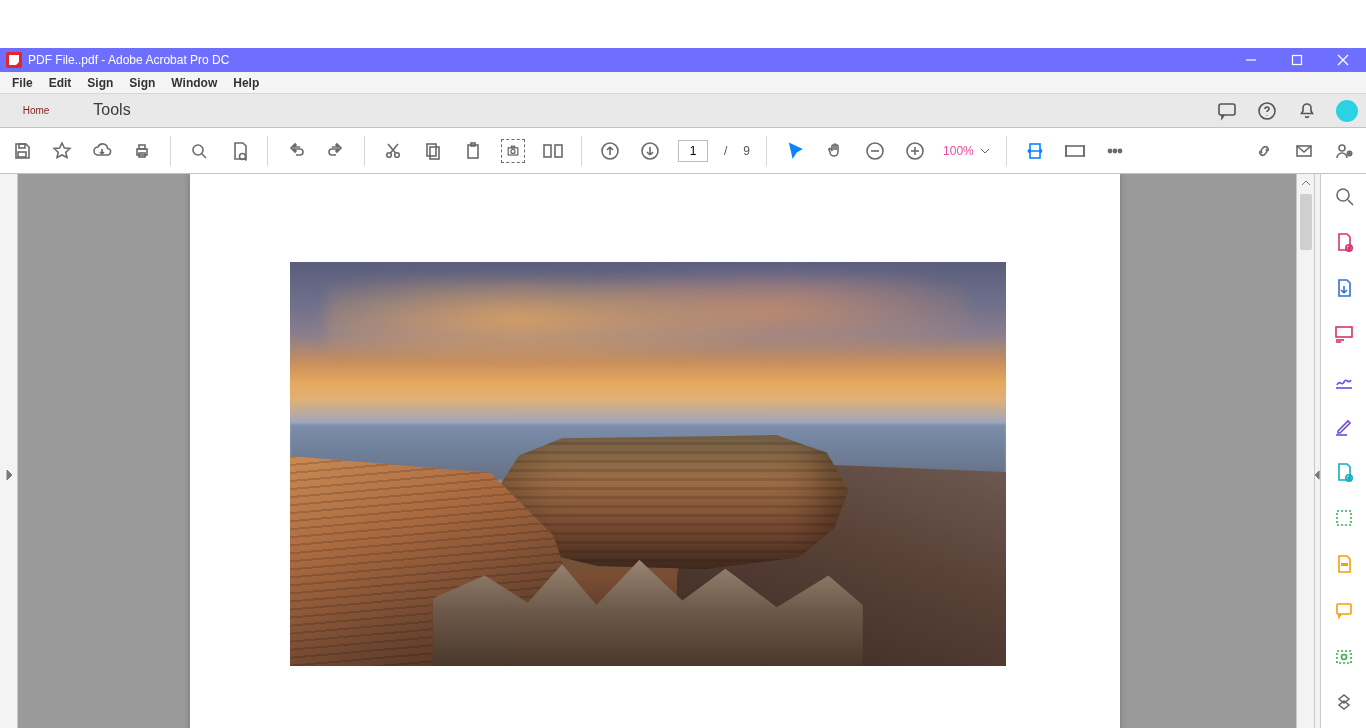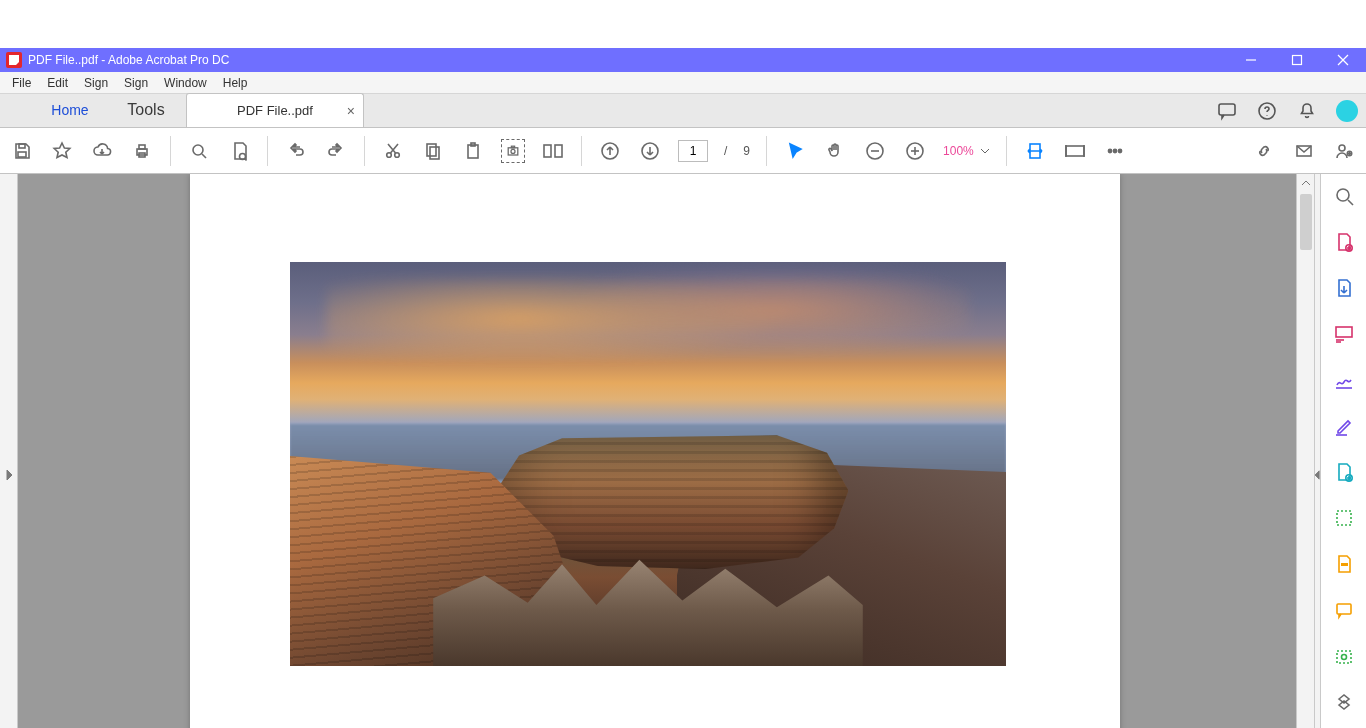--- a/index.html
+++ b/index.html
@@ -9,25 +9,25 @@
   .titlebar { height: 24px; background: #6f6fff; color: #fff; display: flex; align-items: center; font-size: 12px; margin-top: 48px; }
   .titlebar .app-icon { width: 16px; height: 16px; margin: 0 6px; background: #e3262d; border-radius: 2px; position: relative; }
   .titlebar .app-icon::after { content: ""; position: absolute; inset: 3px; background: #fff; clip-path: polygon(0 0,100% 0,100% 70%,70% 100%,0 100%); }
   .titlebar .title-text { flex: 0 0 auto; }
   .titlebar .spacer { flex: 1; }
   .winbtn { width: 46px; height: 24px; display: flex; align-items: center; justify-content: center; }
   .winbtn svg { width: 12px; height: 12px; stroke: #fff; stroke-width: 1.2; fill: none; }
 
   
   .menubar { height: 22px; background: #f5f5f5; border-bottom: 1px solid #d6d6d6; display: flex; align-items: center; font-size: 12px; color: #333; padding-left: 4px; }
-  .menubar span { padding: 7px 8px; height: 100%; display: flex; align-items: center; }
+  .menubar span { padding: 7px 8px; height: 100%; display: flex; align-items: center; font-weight: bold; }
 
   
   .tabstrip { height: 34px; background: #e9e9e9; display: flex; align-items: flex-end; border-bottom: 1px solid #c3c3c3; position: relative; }
-  .hometab { width: 72px; height: 34px; display: flex; align-items: center; justify-content: center; font-size: 14px; color: #1d4ed8; margin-left: 34px; }
+  .hometab { width: 72px; height: 34px; display: flex; align-items: center; justify-content: center; font-size: 10px; color: #7f1d1d; }
   .toolstab { width: 80px; height: 34px; display: flex; align-items: center; justify-content: center; font-size: 16px; color: #3a3a3a; }
   .doctab  { width: 178px; height: 34px; background: #fff; border: 1px solid #c3c3c3; border-bottom: none; display: flex; align-items: center; justify-content: center; font-size: 13px; color: #333; position: relative; border-radius: 3px 3px 0 0; }
   .doctab .close { position: absolute; right: 8px; font-size: 14px; color: #666; }
   .tabstrip .right-icons { position: absolute; right: 8px; top: 0; height: 34px; display: flex; align-items: center; gap: 18px; }
   .ri { width: 22px; height: 22px; display: flex; align-items: center; justify-content: center; }
   .ri svg { stroke: #555; fill: none; stroke-width: 1.6; }
   .avatar { width: 22px; height: 22px; border-radius: 50%; background: #2bd2e3; }
 
   
   .toolbar { height: 46px; background: #fff; border-bottom: 1px solid #c3c3c3; display: flex; align-items: center; padding: 0 10px; gap: 16px; }
@@ -124,24 +124,20 @@
   <span>Edit</span>
   <span>Sign</span>
   <span>Sign</span>
   <span>Window</span>
   <span>Help</span>
 </div>
 
 <div class="tabstrip">
   <div class="hometab">Home</div>
   <div class="toolstab">Tools</div>
-  <div class="doctab">
-    <span>PDF File..pdf</span>
-    <span class="close">×</span>
-  </div>
   <div class="right-icons">
     <div class="ri">
         <svg width="20" height="20" viewBox="0 0 20 20">
           <rect x="2" y="3" width="16" height="11" rx="2"></rect>
           <path d="M7 14l-2 3v-3"></path>
         </svg>
       </div>
     <div class="ri">
         <svg width="20" height="20" viewBox="0 0 20 20">
           <circle cx="10" cy="10" r="8"></circle>

